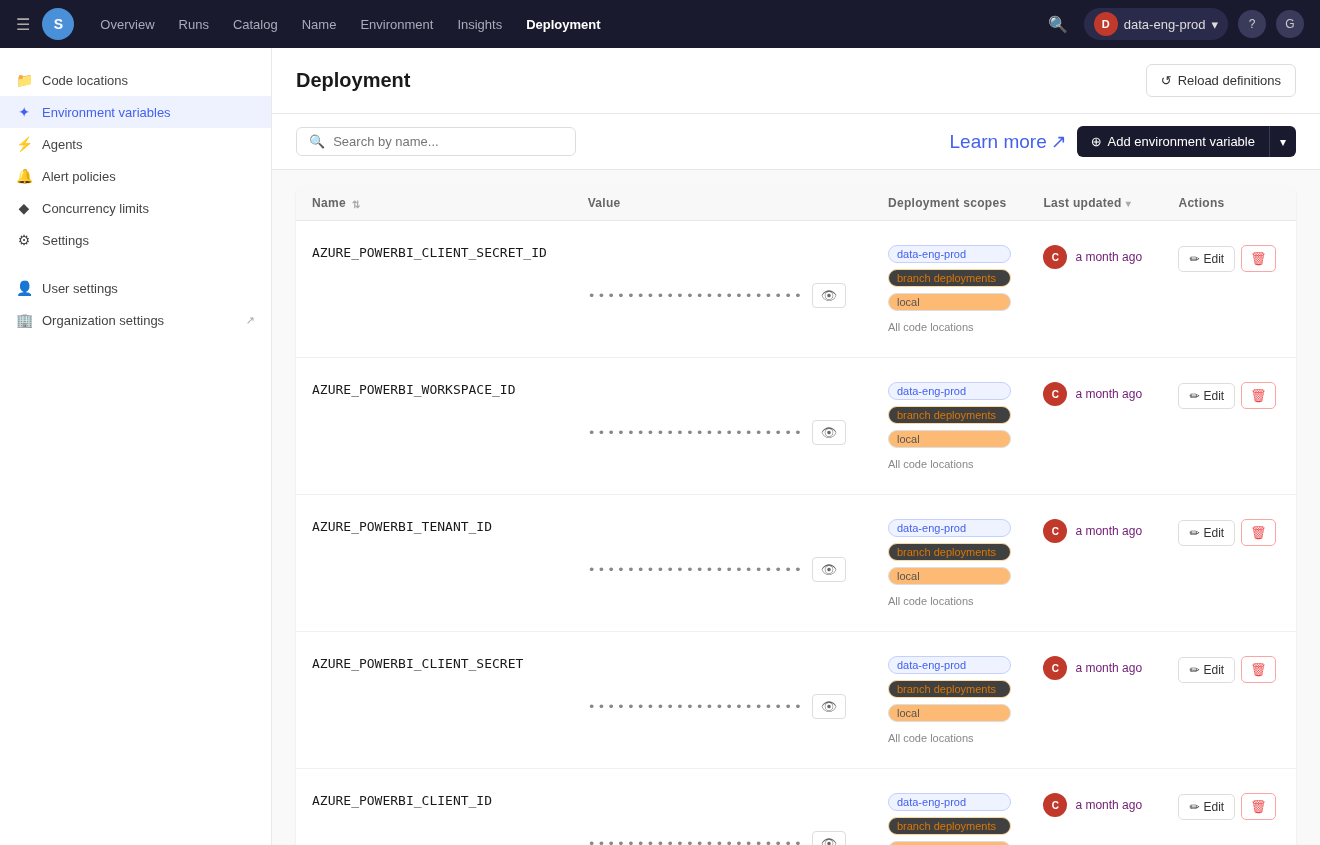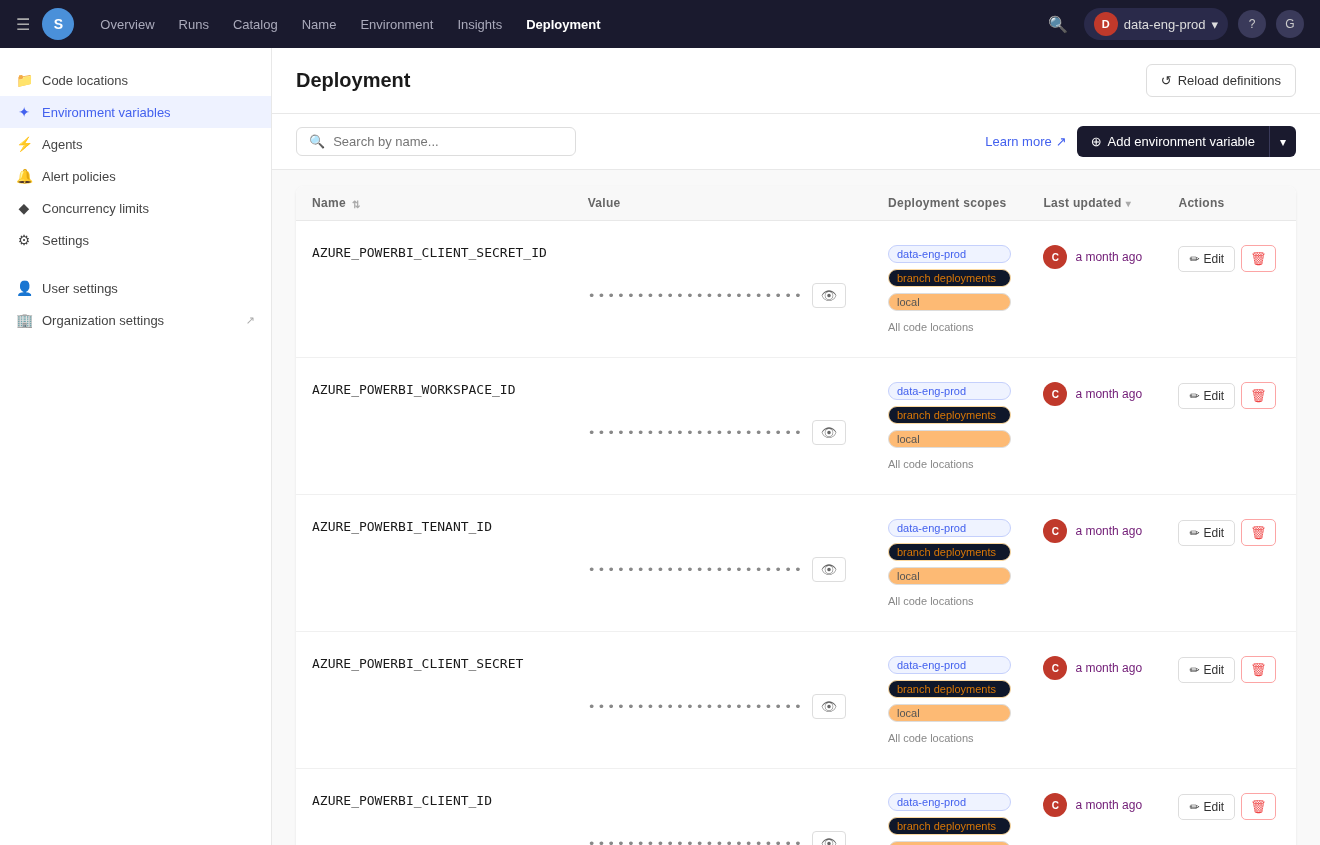--- a/index.html
+++ b/index.html
@@ -62,21 +62,21 @@
 
     
     .toolbar {
       background: white; border-bottom: 1px solid #e8e8e8; padding: 12px 24px; display: flex; align-items: center; justify-content: space-between;
     }
     .search-box {
       display: flex; align-items: center; gap: 8px; border: 1px solid #ddd; border-radius: 6px; padding: 6px 12px; background: white; width: 280px;
     }
     .search-box input { border: none; outline: none; font-size: 13px; color: #555; width: 100%; background: transparent; }
     .toolbar-right { display: flex; align-items: center; gap: 10px; }
-    .learn-more-link { color: #4361ee; font-size: 13px; cursor: pointer; display: flex; align-items: center; gap: 4px; }
+    .learn-more-link { color: #4361ee; font-size: 19px; cursor: pointer; display: flex; align-items: center; gap: 4px; }
     .add-var-btn {
       display: flex; align-items: center; gap: 6px; background: #1a1a2e; color: white; border: none; border-radius: 6px; padding: 8px 14px; cursor: pointer; font-size: 13px; font-weight: 500;
     }
     .dropdown-arrow-btn {
       background: #1a1a2e; color: white; border: none; border-left: 1px solid #3a3a5a; border-radius: 0 6px 6px 0; padding: 8px 10px; cursor: pointer; font-size: 12px;
     }
     .add-var-group { display: flex; }
     .add-var-group .add-var-btn { border-radius: 6px 0 0 6px; }
 
     
@@ -95,21 +95,21 @@
     .td-value { color: #888; font-family: monospace; font-size: 12px; vertical-align: middle; }
     .td-value-inner { display: flex; align-items: center; gap: 8px; padding-top: 12px; }
     .dots { letter-spacing: 2px; color: #888; }
     .eye-btn { background: none; border: 1px solid #ddd; border-radius: 4px; padding: 4px 8px; cursor: pointer; color: #666; font-size: 13px; }
     .td-scopes { padding-top: 10px; }
     .scope-tags { display: flex; flex-direction: column; gap: 6px; }
     .scope-tag {
       display: inline-flex; align-items: center; padding: 2px 8px; border-radius: 12px; font-size: 11px; font-weight: 500; border: 1px solid;
     }
     .scope-tag.blue { background: #eff3ff; color: #4361ee; border-color: #c5d0fc; }
-    .scope-tag.orange { background: #0f172a; color: #d97706; border-color: #fcd9a0; }
+    .scope-tag.orange { background: #404040; color: #d97706; border-color: #fcd9a0; }
     .scope-tag.gray { background: #fdba74; color: #555; border-color: #ddd; }
     .all-code-locs { font-size: 11px; color: #888; margin-top: 4px; }
     .td-updated { padding-top: 12px; }
     .updated-inner { display: flex; align-items: center; gap: 8px; }
     .user-avatar-sm { width: 24px; height: 24px; border-radius: 50%; background: #c0392b; display: flex; align-items: center; justify-content: center; color: white; font-size: 10px; font-weight: bold; flex-shrink: 0; }
     .updated-time { font-size: 12px; color: #701a75; }
     .td-actions { padding-top: 10px; }
     .actions-inner { display: flex; align-items: center; gap: 6px; }
     .edit-btn { display: flex; align-items: center; gap: 4px; background: white; border: 1px solid #ddd; border-radius: 5px; padding: 5px 10px; cursor: pointer; font-size: 12px; color: #333; }
     .delete-btn { background: white; border: 1px solid #fca5a5; border-radius: 5px; padding: 5px 8px; cursor: pointer; color: #ef4444; font-size: 13px; }

